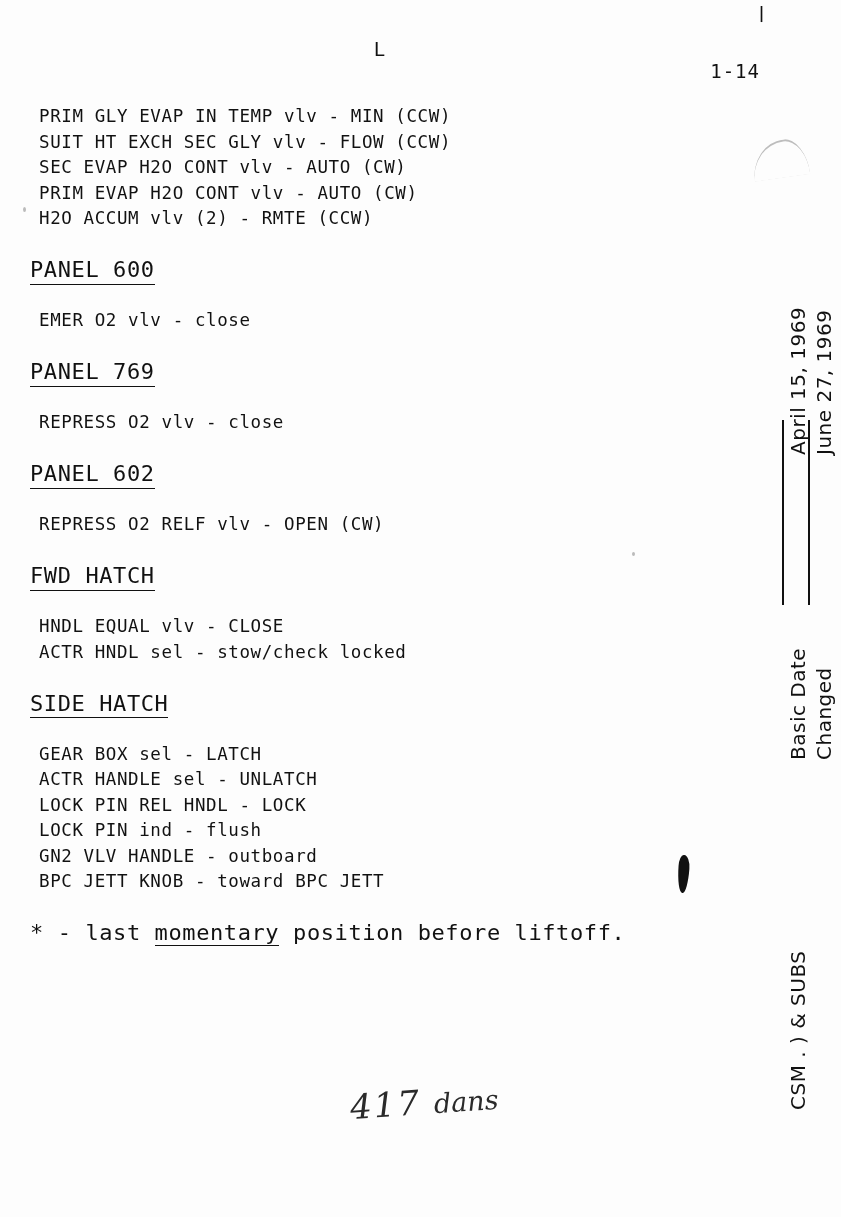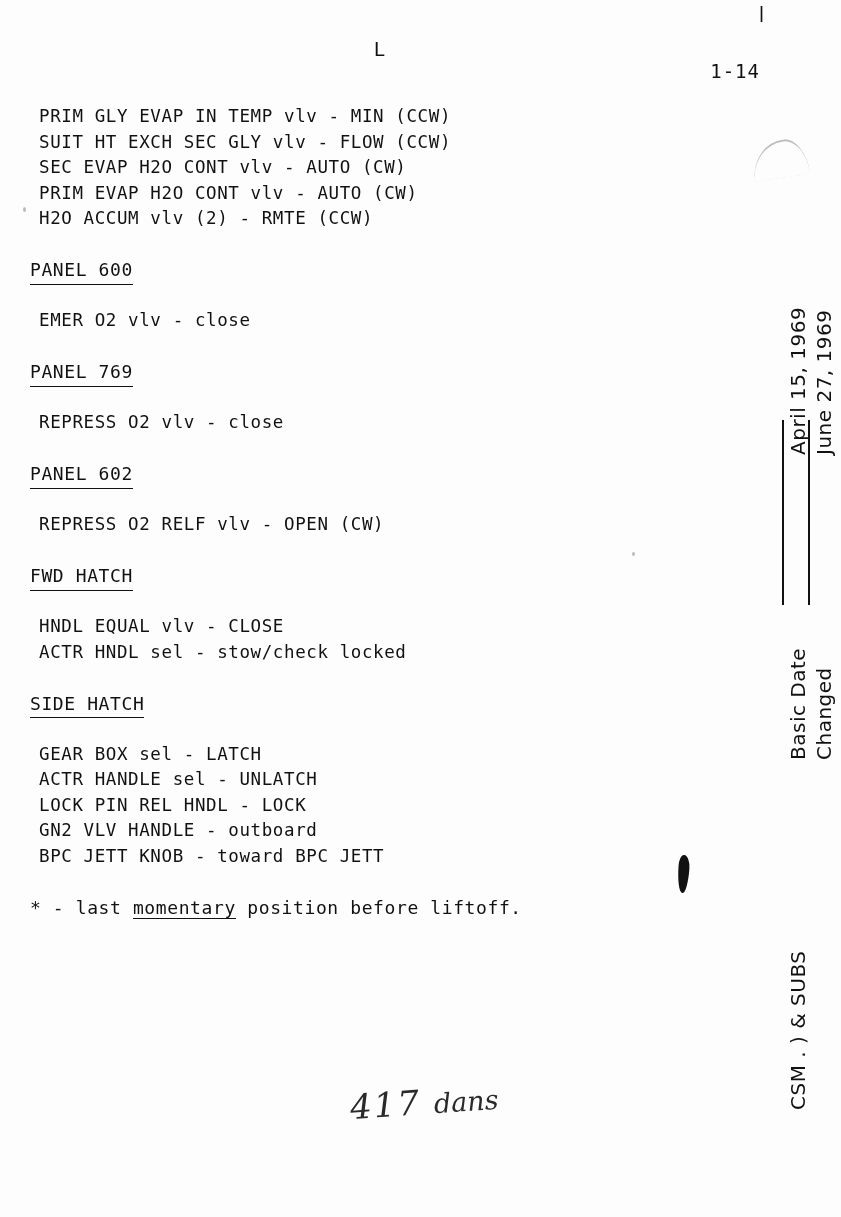--- a/index.html
+++ b/index.html
@@ -58,34 +58,34 @@
     font-size: 17.5px;
     line-height: 25.5px;
     white-space: pre;
     letter-spacing: 0.6px;
     margin-left: 9px;
   }
   .blank {
     height: 25.5px;
   }
   .heading {
-    font-size: 18px;
+    font-size: 22px;
     line-height: 25.5px;
     white-space: pre;
     letter-spacing: 0.6px;
     display: inline-block;
     border-bottom: 1.5px solid #111;
     padding-bottom: 1px;
   }
   .heading-row {
     line-height: 25.5px;
     height: 25.5px;
   }
   .foot-note {
-    font-size: 18px;
+    font-size: 22px;
     line-height: 25.5px;
     white-space: pre;
     letter-spacing: 0.6px;
   }
   .foot-note u {
     text-decoration: none;
     border-bottom: 1.5px solid #111;
   }
 
   
@@ -200,20 +200,21 @@
         <div class="heading-row"><span class="heading">FWD HATCH</span></div>
         <div class="blank"></div>
         <div class="line">HNDL EQUAL vlv - CLOSE</div>
         <div class="line">ACTR HNDL sel - stow/check locked</div>
         <div class="blank"></div>
         <div class="heading-row"><span class="heading">SIDE HATCH</span></div>
         <div class="blank"></div>
         <div class="line">GEAR BOX sel - LATCH</div>
         <div class="line">ACTR HANDLE sel - UNLATCH</div>
         <div class="line">LOCK PIN REL HNDL - LOCK</div>
+        <div class="line">LOCK PIN ind - flush</div>
         <div class="line">GN2 VLV HANDLE - outboard</div>
         <div class="line">BPC JETT KNOB - toward BPC JETT</div>
         <div class="blank"></div>
       </div>
 
     <div class="foot-note"><span>* - last </span><u>momentary</u><span> position before liftoff.</span></div>
   </div>
 
   <div class="rule-basic"></div>
   <div class="rule-changed"></div>

